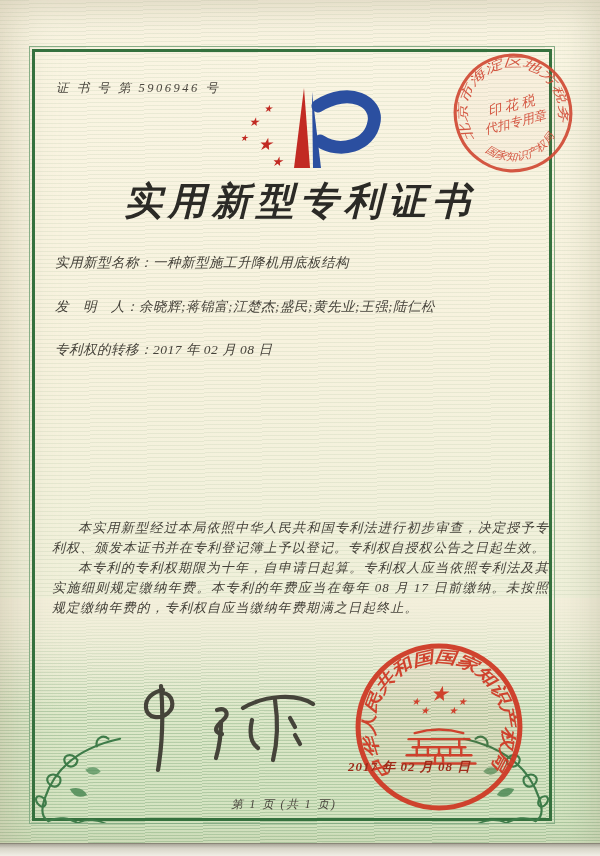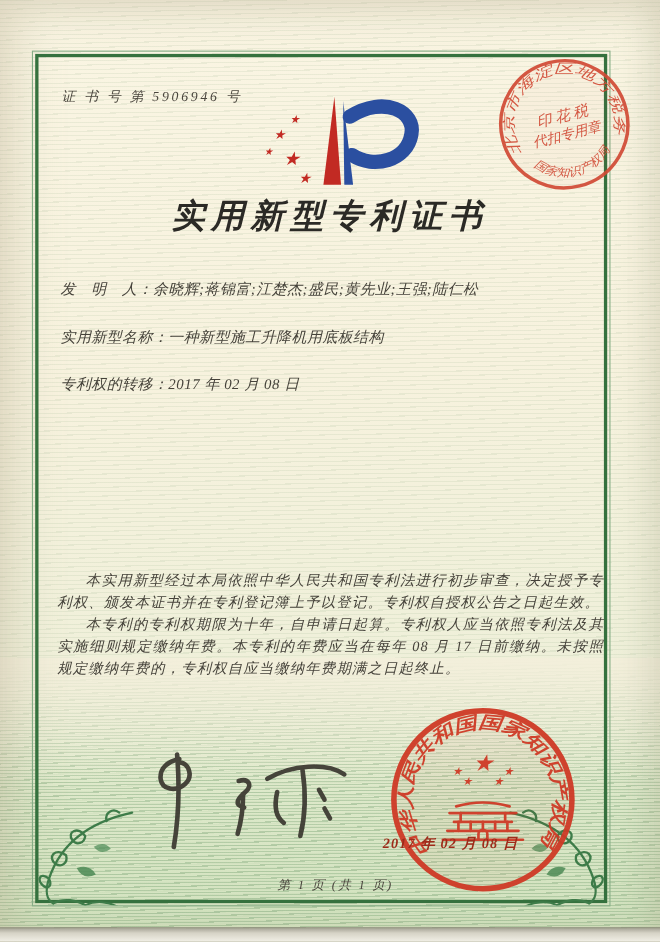--- a/index.html
+++ b/index.html
@@ -44,21 +44,21 @@
     position:absolute;left:56px;top:80px;
     font-size:12.5px;letter-spacing:2.5px;color:#4a463e;
   }
   .tax-stamp{
     position:absolute;left:450px;top:50px;width:126px;height:126px;
     transform:rotate(-14deg);opacity:.92;
   }
   .logo{position:absolute;left:232px;top:84px;width:150px;height:88px;}
   .title{
     position:absolute;left:0;right:0;top:176px;text-align:center;
-    font-size:30px;font-weight:bold;letter-spacing:6px;color:#2b2a26;
+    font-size:38px;font-weight:bold;letter-spacing:6px;color:#2b2a26;
   }
   .fields{position:absolute;left:55px;top:252px;right:40px;}
   .field{white-space:nowrap;font-size:13.5px;line-height:21px;margin-bottom:22.5px;color:#45423a;}
   .field .flabel{letter-spacing:.5px;}
   .field .fvalue{letter-spacing:.5px;}
   .body-text{
     position:absolute;left:52px;top:518px;width:497px;
     font-size:13px;line-height:20px;letter-spacing:1.1px;
     text-align:justify;color:#45423a;
   }
@@ -68,21 +68,21 @@
     font-size:14px;line-height:29px;letter-spacing:3px;color:#3c3a33;
   }
   .signature{position:absolute;left:125px;top:680px;width:200px;height:98px;}
   .seal{position:absolute;left:352px;top:640px;width:174px;height:174px;opacity:.95;}
   .seal-date{
     position:absolute;left:348px;top:758px;width:180px;
     font-size:13px;font-weight:bold;letter-spacing:1px;color:#9e2b1a;
   }
   .footer{
     position:absolute;left:0;width:568px;top:797px;text-align:center;
-    font-size:11.5px;letter-spacing:2px;color:#4a463e;margin-left:21px;
+    font-size:11.5px;letter-spacing:2px;color:#4a463e;
   }
   .scan-edge{
     position:absolute;left:0;right:0;bottom:0;height:12px;
     background:linear-gradient(180deg,#a9a699 0%,#d6d3c6 35%,#f1efe6 100%);
     border-top:1px solid #8a8678;
   }
   svg text{font-family:"Liberation Serif","DejaVu Serif",serif;}
 </style>
 </head>
 <body>
@@ -150,24 +150,24 @@
     <text x="45" y="82" font-size="13" fill="#c22a23" text-anchor="middle">★</text>
     <polygon points="72,4 78,84 62,84" fill="#c22a23"></polygon>
     <polygon points="80,8 89,84 81,84" fill="#2b4fa0"></polygon>
     <path d="M 86 22 C 118 2 146 18 142 38 C 138 62 108 70 88 57" fill="none" stroke="#2b4fa0" stroke-width="13" stroke-linecap="round"></path>
   </svg>
 
   <div class="title">实用新型专利证书</div>
 
   <div class="fields">
     <div class="field">
-      <span class="flabel">发　明　人：</span><span class="fvalue">余晓辉;蒋锦富;江楚杰;盛民;黄先业;王强;陆仁松</span>
+      <span class="flabel">实用新型名称：</span><span class="fvalue">一种新型施工升降机用底板结构</span>
     </div>
     <div class="field">
-      <span class="flabel">实用新型名称：</span><span class="fvalue">一种新型施工升降机用底板结构</span>
+      <span class="flabel">发　明　人：</span><span class="fvalue">余晓辉;蒋锦富;江楚杰;盛民;黄先业;王强;陆仁松</span>
     </div>
     <div class="field">
       <span class="flabel">专利权的转移：</span><span class="fvalue">2017 年 02 月 08 日</span>
     </div>
   </div>
 
   <div class="body-text">
     <p>本实用新型经过本局依照中华人民共和国专利法进行初步审查，决定授予专利权、颁发本证书并在专利登记簿上予以登记。专利权自授权公告之日起生效。</p>
     <p>本专利的专利权期限为十年，自申请日起算。专利权人应当依照专利法及其实施细则规定缴纳年费。本专利的年费应当在每年 08 月 17 日前缴纳。未按照规定缴纳年费的，专利权自应当缴纳年费期满之日起终止。</p>
   </div>

